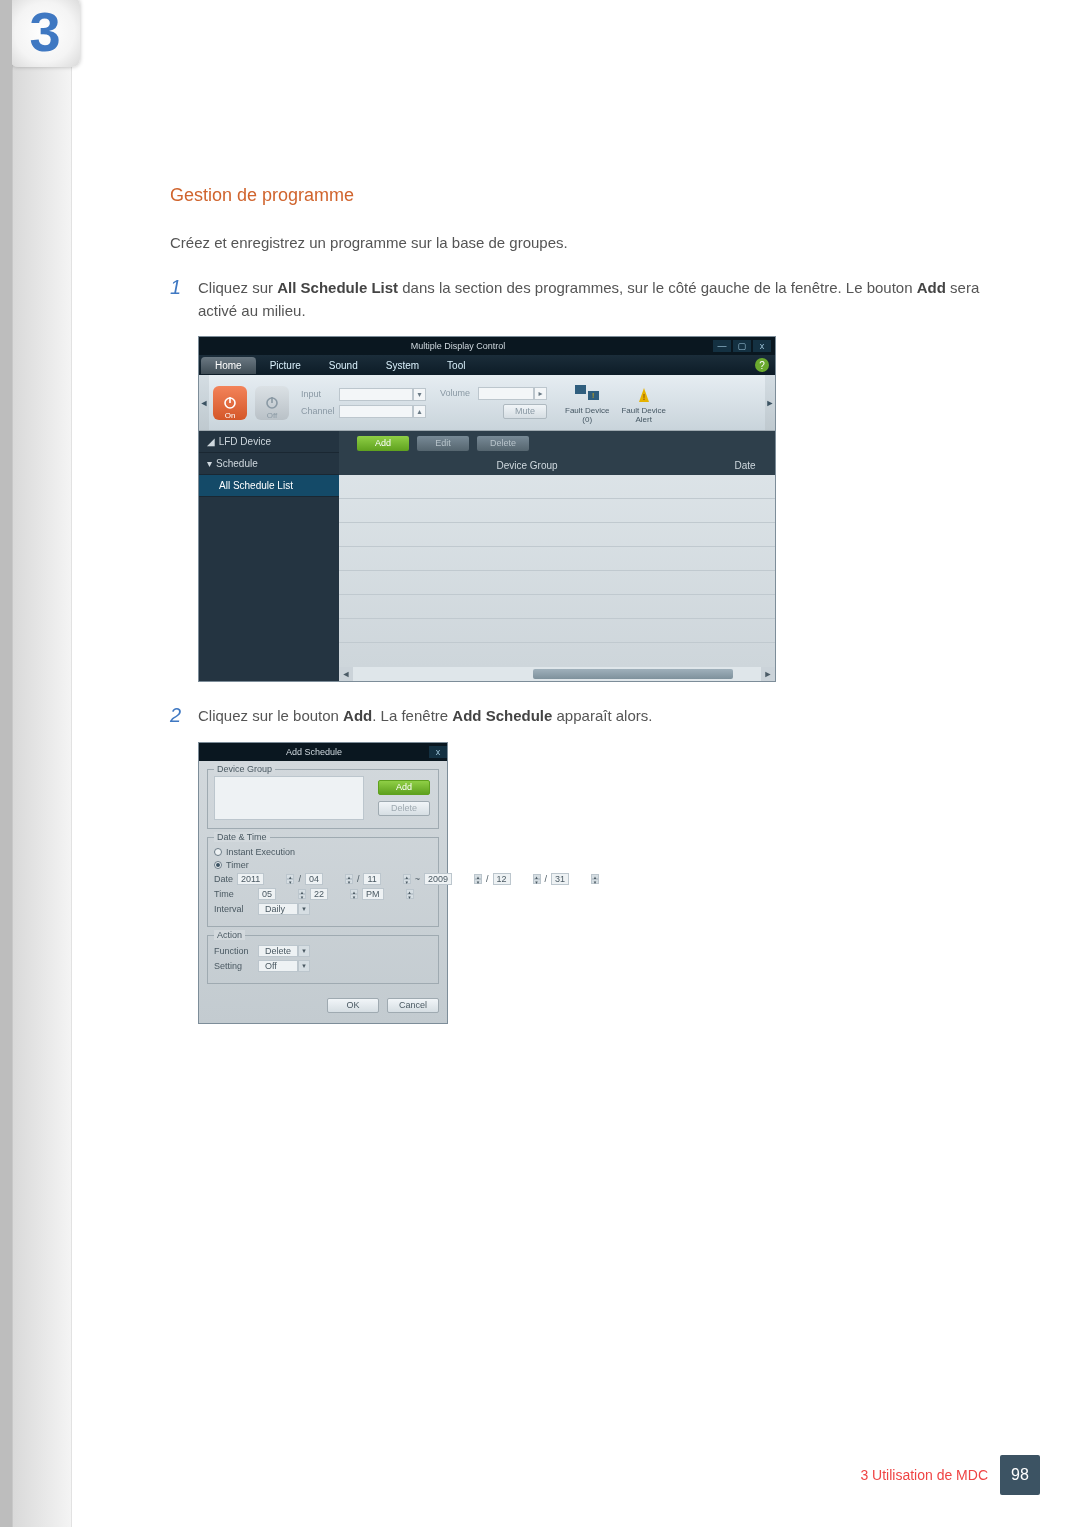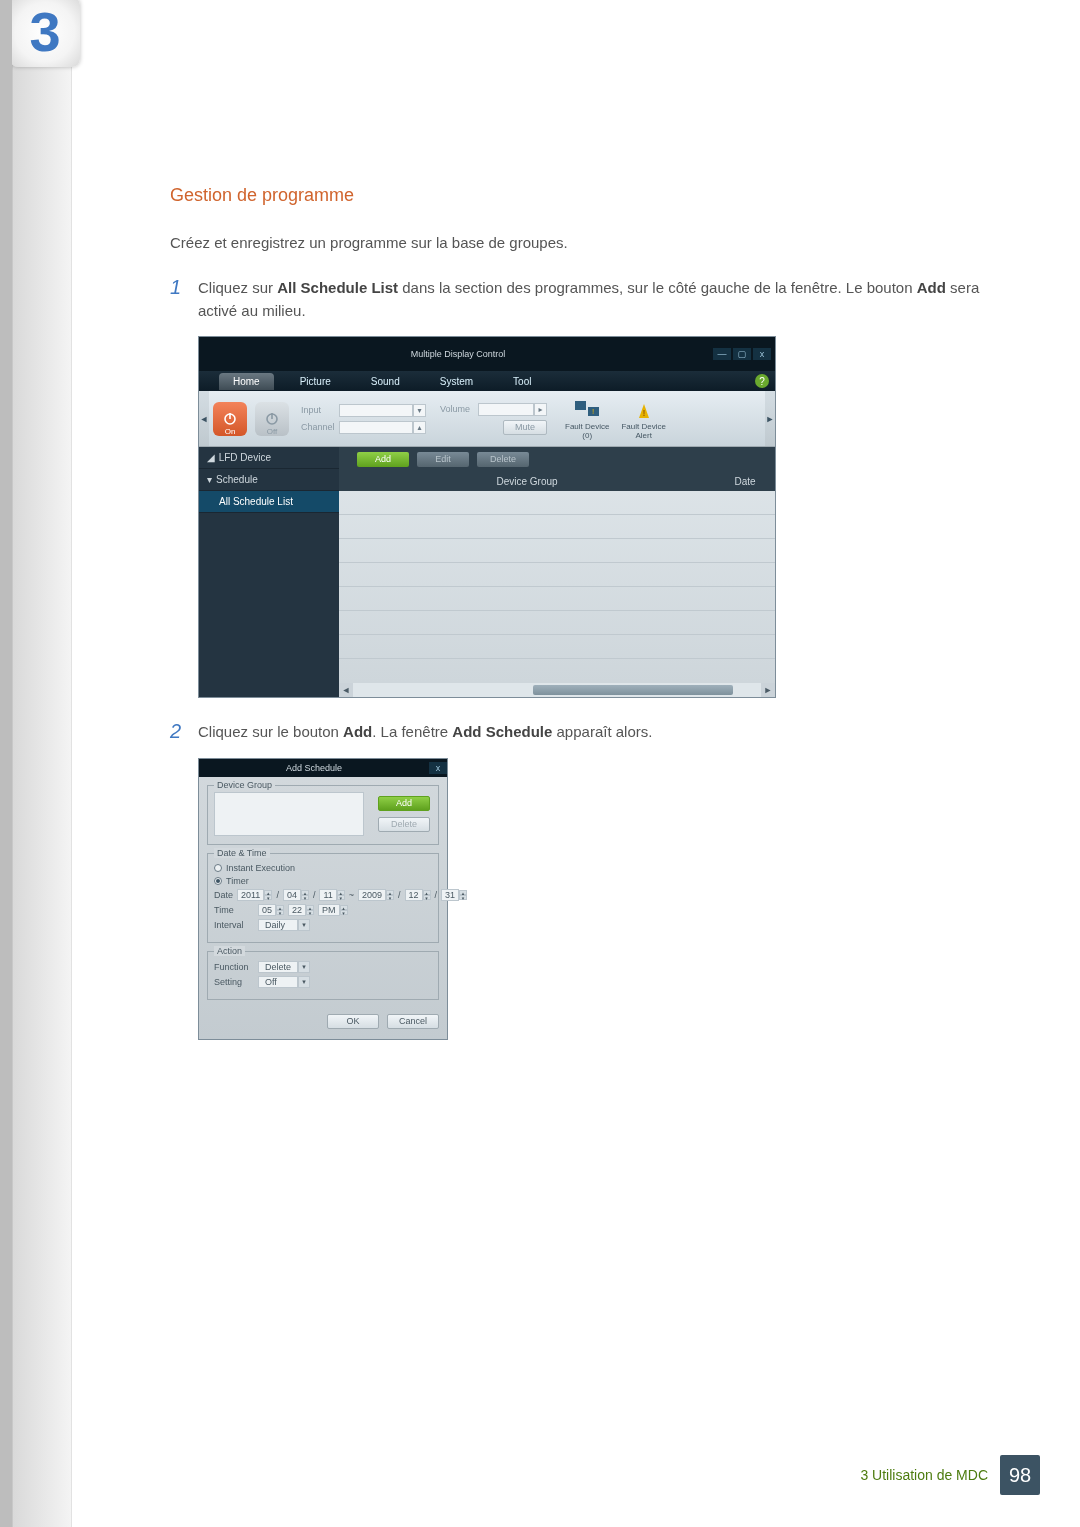--- a/index.html
+++ b/index.html
@@ -13,25 +13,25 @@
   .content { position:absolute; left:170px; top:185px; right:80px; }
   .h-orange { color:#d0642d; font-size:18px; margin-bottom:26px; font-weight:500; }
   .h-gray   { color:#808080; font-size:17px; margin-bottom:18px; font-weight:500; }
   .body-text { color:#555; font-size:15px; line-height:1.45; margin-bottom:22px; }
   .step { display:flex; margin-bottom:14px; }
   .step-num { color:#3f78c2; font-style:italic; font-size:20px; width:28px; flex:none; }
   .step-text { color:#555; font-size:15px; line-height:1.55; }
   .step-text b { font-weight:700; color:#444; }
   
   .mdc-window { width:578px; margin:8px 0 22px 28px; border:1px solid #7d8d99; font-size:10px; color:#cfd8de; }
-  .mdc-titlebar { height:34px; background:#0a1720; display:flex; align-items:center; padding:0 4px; }
+  .mdc-titlebar { height:18px; background:#0a1720; display:flex; align-items:center; padding:0 4px; }
   .mdc-titlebar .t { flex:1; text-align:center; color:#cfd8de; font-size:9px; }
   .win-btns { display:flex; gap:2px; }
   .win-btn { width:18px; height:12px; background:#143142; display:flex; align-items:center; justify-content:center; color:#9cc3d8; font-size:9px; }
-  .mdc-menubar { height:20px; background:linear-gradient(#1b2d3a,#0d1c27); display:flex; align-items:center; padding-left:20px; gap:12px; }
+  .mdc-menubar { height:20px; background:linear-gradient(#1b2d3a,#0d1c27); display:flex; align-items:center; padding-left:2px; gap:0; }
   .mtab { padding:3px 14px; color:#d9f0fb; font-size:10px; }
   .mtab.active { background:linear-gradient(#6a7882,#3f4c55); border-radius:4px 4px 0 0; color:#fff; }
   .help-ball { margin-left:auto; margin-right:6px; width:14px; height:14px; border-radius:50%; background:#6aa92e; color:#fff; display:flex; align-items:center; justify-content:center; font-size:10px; }
   .toolbar { height:56px; background:linear-gradient(#e6edf2,#c9d4db); display:flex; align-items:center; border-bottom:1px solid #9faab1; color:#8a99a4; }
   .arrow-cell { width:10px; height:100%; background:linear-gradient(#d4dde3,#bfc9cf); display:flex; align-items:center; justify-content:center; color:#3c5363; font-size:9px; }
   .pwr-chip { width:34px; height:34px; border-radius:6px; margin:0 4px; display:flex; flex-direction:column; align-items:center; justify-content:flex-end; font-size:8px; color:#fff; }
   .pwr-on { background:linear-gradient(#f3835a,#d45729); }
   .pwr-off { background:linear-gradient(#dbe1e5,#b9c1c7); color:#8a99a4; }
   .pwr-chip svg { display:block; }
   .tool-col { display:flex; flex-direction:column; gap:4px; margin-left:8px; }
@@ -70,32 +70,32 @@
   .devbox { width:150px; height:44px; border:1px solid #bcc6cd; background:#eef2f4; }
   .sidebtns { position:absolute; right:8px; top:10px; display:flex; flex-direction:column; gap:6px; }
   .dlg-btn { width:52px; height:15px; border:1px solid #9faab1; background:linear-gradient(#f1f5f8,#d6dee3); display:flex; align-items:center; justify-content:center; border-radius:2px; color:#4a5962; }
   .dlg-btn.green { background:linear-gradient(#8fcf46,#5fa11e); color:#fff; border-color:#5fa11e; }
   .dlg-btn.dis { color:#9faab1; }
   .radio-row { display:flex; align-items:center; gap:4px; margin:3px 0; color:#4a5962; }
   .radio-dot { width:8px; height:8px; border:1px solid #6a7a85; border-radius:50%; background:#eef2f4; position:relative; }
   .radio-dot.on::after { content:""; position:absolute; inset:1px; border-radius:50%; background:#3c5363; }
   .form-row { display:flex; align-items:center; gap:4px; margin:3px 0; }
   .form-row label { width:40px; color:#4a5962; }
-  .spin { display:flex; align-items:center; }
+  .spin { display:flex; align-items:center;gap:22px; }
   .spin .v { padding:0 3px; background:#eef2f4; border:1px solid #bcc6cd; }
   .spin .s { width:8px; display:flex; flex-direction:column; }
   .spin .s i { height:5px; background:#d6dee3; border:1px solid #bcc6cd; font-size:5px; line-height:4px; text-align:center; color:#4a5962; font-style:normal; }
   .combo { display:flex; align-items:center; }
   .combo .v { padding:0 6px; background:#eef2f4; border:1px solid #bcc6cd; min-width:40px; }
   .combo .a { width:12px; height:12px; background:#d6dee3; border:1px solid #bcc6cd; font-size:7px; display:flex; align-items:center; justify-content:center; color:#4a5962; }
   .dlg-footer { display:flex; justify-content:flex-end; gap:8px; padding:6px 8px 10px 8px; }
   
   .page-footer { position:absolute; right:40px; bottom:32px; display:flex; align-items:center; gap:12px; }
-  .page-footer .crumb { color:#4d7c0f; font-size:14px; }
-  .page-footer .num { width:40px; height:40px; background:#3c5363; color:#fff; display:flex; align-items:center; justify-content:center; font-size:20px; border-radius:2px; }
+  .page-footer .crumb { color:#ef4444; font-size:14px; }
+  .page-footer .num { width:40px; height:40px; background:#3c5363; color:#fff; display:flex; align-items:center; justify-content:center; font-size:16px; border-radius:2px; }
 </style>
 </head>
 <body>
 
 <div class="page">
   <div class="gutter">
     <div class="cap">
       <span>3</span>
     </div>
   </div>

